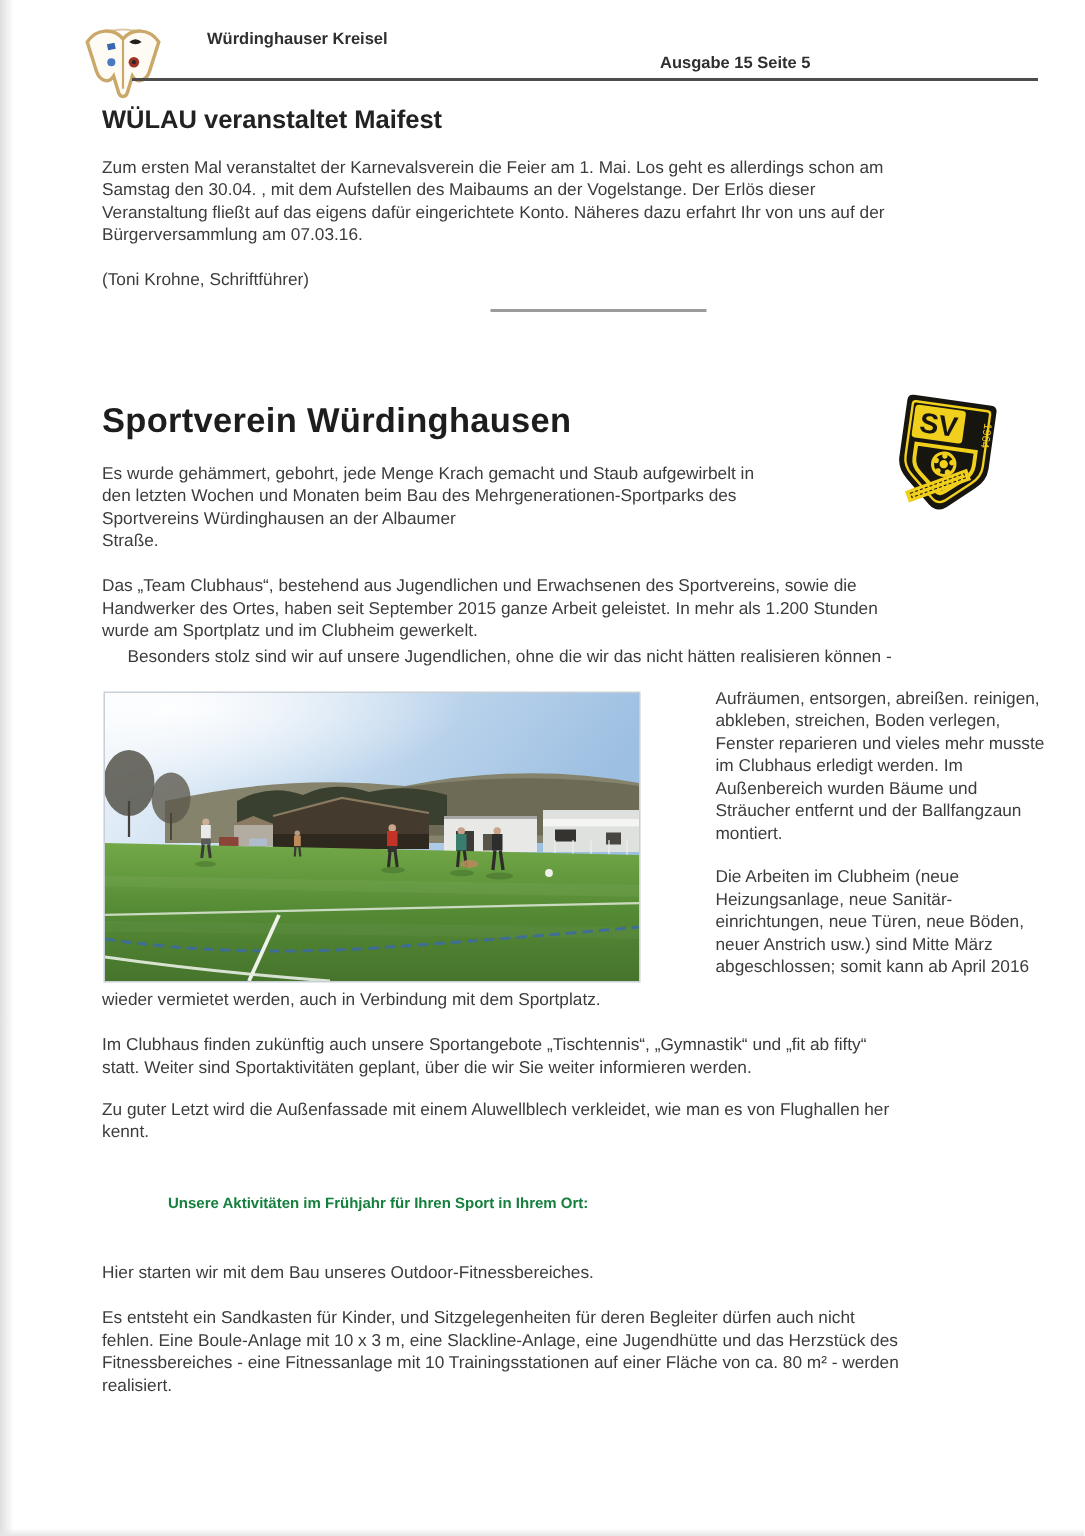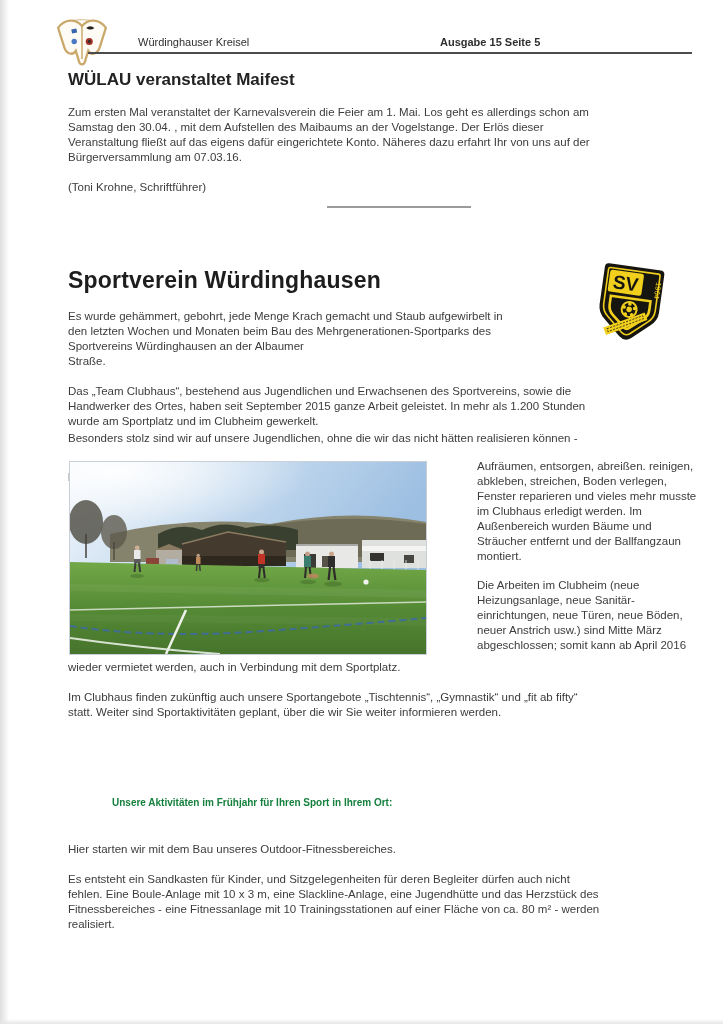--- a/index.html
+++ b/index.html
@@ -5,31 +5,31 @@
   html,body{margin:0;padding:0;background:#fff;}
   .page{position:relative;width:723px;height:1024px;background:#ffffff;
         font-family:"Liberation Sans",sans-serif;color:#3c3c3c;overflow:hidden;}
   .abs{position:absolute;}
   .t{font-size:11.5px;line-height:15px;white-space:pre-line;}
   .bold{font-weight:bold;color:#222;margin-top:24px;}
   .scan-left{left:0;top:0;width:9px;height:1024px;
              background:linear-gradient(90deg,#dedede,rgba(255,255,255,0));}
   .scan-bottom{left:0;top:1019px;width:723px;height:5px;
              background:linear-gradient(0deg,#e6e6e6,rgba(255,255,255,0));}
-  .hdr-title{left:138px;top:36px;font-size:11px;font-weight:normal;color:#2f2f2f;}
+  .hdr-title{left:138px;top:20px;font-size:11px;font-weight:bold;color:#2f2f2f;}
   .hdr-issue{left:440px;top:36px;width:252px;text-align:left;font-size:11px;font-weight:bold;color:#2f2f2f;}
   .hdr-rule{left:88px;top:52px;width:604px;border-top:2px solid #4c4c4c;height:0;}
   .crest{left:54px;top:15px;width:56px;height:55px;}
   .maifest-h{left:68px;top:70px;font-size:17px;font-weight:bold;color:#222;}
   .maifest-b{left:68px;top:90px;width:627px;}
   .divider{left:327px;top:206px;width:144px;border-top:2px solid #9b9b9b;height:0;}
   .sv-h{left:68px;top:267px;font-size:23px;font-weight:bold;color:#1d1d1d;letter-spacing:.2px;}
   .sv-logo{left:598px;top:264px;width:64px;height:79px;transform:rotate(8deg);}
   .sv-p12{left:68px;top:294px;width:627px;}
-  .sv-p3{left:68px;top:416px;width:627px;}
+  .sv-p3{left:85px;top:416px;width:627px;}
   .photo{left:70px;top:462px;width:356px;height:192px;outline:1px solid #c9cfd6;}
   .beside{left:437px;top:459px;width:256px;margin-left:40px;}
   .beside .gap{height:14px;}
   .cont{left:68px;top:660px;width:627px;}
   .sv-p4{left:68px;top:690px;width:627px;}
   .sv-p5{left:68px;top:733px;width:627px;}
   .act-h{left:68px;top:797px;font-size:10px;font-weight:bold;color:#15803d;margin-left:44px;}
   .act-p12{left:68px;top:827px;width:629px;}
   .act-p3{left:68px;top:919px;width:629px;}
 </style>
@@ -209,20 +209,22 @@
     <div class="t">Die Arbeiten im Clubheim (neue
 Heizungsanlage, neue Sanitär-
 einrichtungen, neue Türen, neue Böden,
 neuer Anstrich usw.) sind Mitte März
 abgeschlossen; somit kann ab April 2016</div>
   </div>
 
   <div class="abs cont t">wieder vermietet werden, auch in Verbindung mit dem Sportplatz.</div>
   <div class="abs sv-p4 t">Im Clubhaus finden zukünftig auch unsere Sportangebote  „Tischtennis“, „Gymnastik“ und „fit ab fifty“
 statt. Weiter sind Sportaktivitäten geplant, über die wir Sie weiter informieren werden.</div>
+  <div class="abs sv-p5 t">Zu guter Letzt wird die Außenfassade mit einem Aluwellblech verkleidet, wie man es von Flughallen her
+kennt.</div>
 
   <div class="abs act-h">Unsere Aktivitäten im Frühjahr für Ihren Sport in Ihrem Ort:</div>
   <div class="abs act-p12 t">
     <div>Hier starten wir mit dem Bau unseres Outdoor-Fitnessbereiches.</div>
     <div>Es entsteht ein Sandkasten für Kinder, und Sitzgelegenheiten für deren Begleiter dürfen auch nicht
 fehlen. Eine Boule-Anlage mit 10 x 3 m, eine Slackline-Anlage, eine Jugendhütte und das Herzstück des
 Fitnessbereiches - eine Fitnessanlage mit 10 Trainingsstationen auf einer Fläche von ca. 80 m² - werden
 realisiert.</div>
   </div>
 </div>

